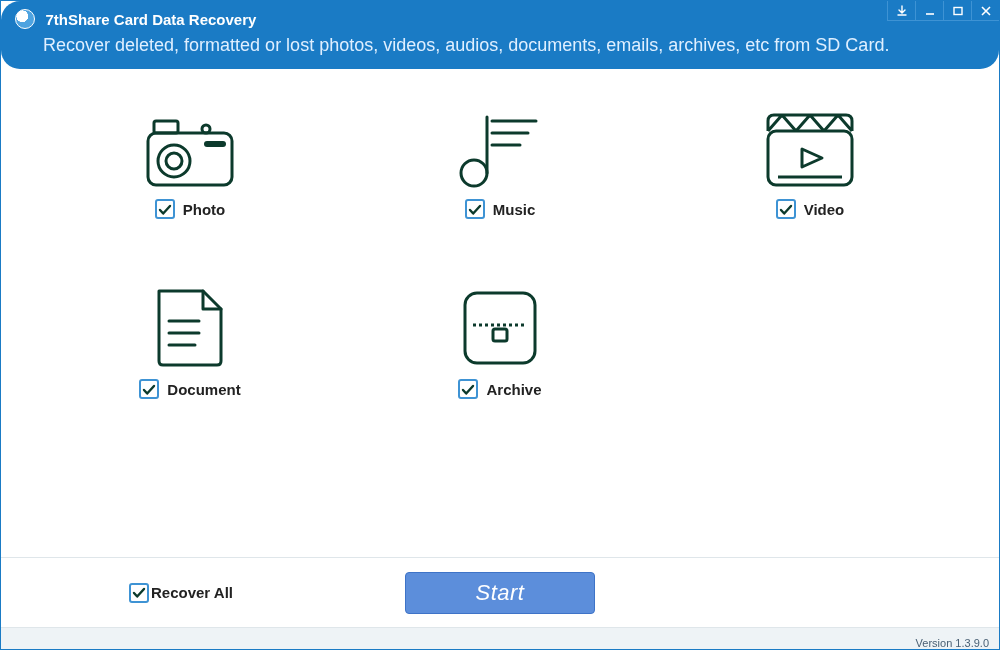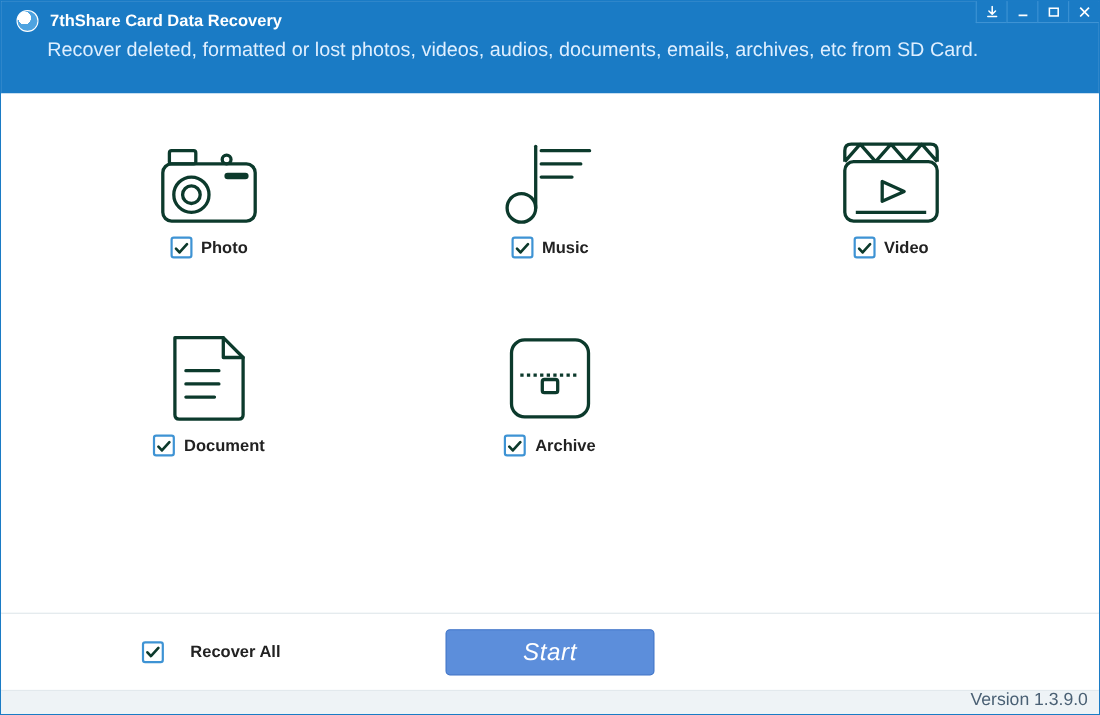--- a/index.html
+++ b/index.html
@@ -1,25 +1,26 @@
 <!DOCTYPE html>
 <html><head>
 <meta charset="utf-8">
 <style>
   * { box-sizing: border-box; margin: 0; padding: 0; }
   html, body { width: 1000px; height: 650px; font-family: "Segoe UI", Tahoma, sans-serif; overflow: hidden; }
   body { border: 1px solid #1a7bc5; display: flex; flex-direction: column; background: #fff; }
 
   
   .titlebar {
-    height: 84px;
+    height: 68px;
     background: #1a7bc5;
     color: #fff;
     position: relative;
     padding: 8px 0 16px 14px;
+    border-radius: 19px;
   }
   .titlebar .logo {
     width: 20px; height: 20px;
     border-radius: 50%;
     background: radial-gradient(circle at 35% 35%, #fff 0 35%, #4ea3e0 36% 100%);
     border: 1px solid #fff;
     display: inline-block;
     vertical-align: middle;
   }
   .titlebar .title {
@@ -93,21 +94,21 @@
   .footerbar {
     height: 70px;
     border-top: 1px solid #dfe6ea;
     display: flex;
     align-items: center;
     position: relative;
     padding-left: 128px;
     background:#fff;
   }
   .recoverall {
-    display: flex; align-items: center; gap: 24px;
+    display: flex; align-items: center; gap: 2px;
     font-weight: 700; font-size: 15px; color: #222;
   }
   .startbtn {
     position: absolute;
     left: 50%; transform: translateX(-50%);
     width: 190px; height: 42px;
     background: #5c8edb;
     border: 1px solid #3e73c7;
     border-radius: 4px;
     color: #fff;
@@ -115,23 +116,23 @@
     display: flex; align-items: center; justify-content: center;
     letter-spacing: .5px;
     cursor: default;
     font-style: italic;
   }
 
   .versionbar {
     height: 22px;
     background: #eef3f6;
     border-top: 1px solid #dfe6ea;
-    font-size: 16px;
+    font-size: 11px;
     color: #4a6074;
-    display: flex; align-items: flex-start; justify-content: flex-end;
+    display: flex; align-items: flex-end; justify-content: flex-end;
     padding-right: 10px;
   }
 </style>
 </head>
 <body>
 
 <div class="titlebar">
   <span class="logo"></span>
   <span class="title">7thShare Card Data Recovery</span>
   <span class="subtitle">Recover deleted, formatted or lost photos, videos, audios, documents, emails, archives, etc from SD Card.</span>

